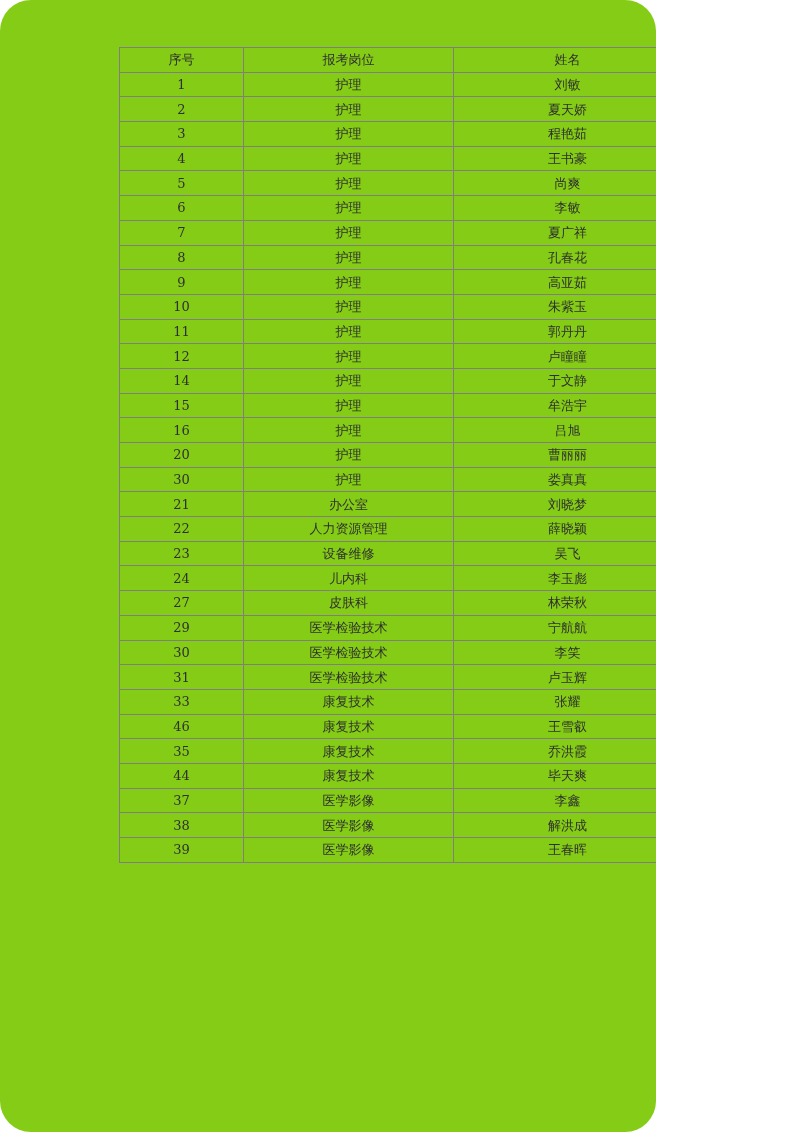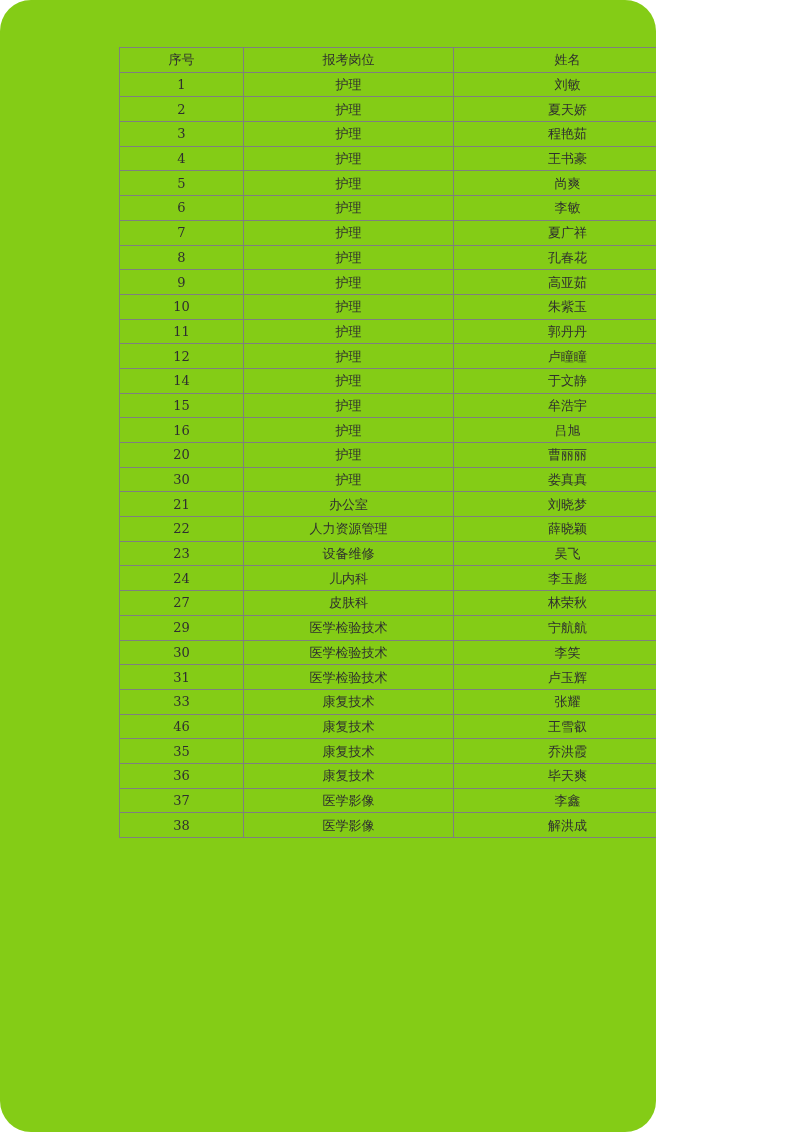--- a/index.html
+++ b/index.html
@@ -196,29 +196,34 @@
           <td>46</td>
           <td>康复技术</td>
           <td>王雪叡</td>
         </tr>
         <tr>
           <td>35</td>
           <td>康复技术</td>
           <td>乔洪霞</td>
         </tr>
         <tr>
-          <td>36</td>
+          <td>44</td>
           <td>康复技术</td>
           <td>毕天爽</td>
         </tr>
         <tr>
           <td>37</td>
           <td>医学影像</td>
           <td>李鑫</td>
         </tr>
         <tr>
           <td>38</td>
           <td>医学影像</td>
           <td>解洪成</td>
+        </tr>
+        <tr>
+          <td>39</td>
+          <td>医学影像</td>
+          <td>王春晖</td>
         </tr>
       </tbody>
   </table>
 </div>
 
 </body></html>

